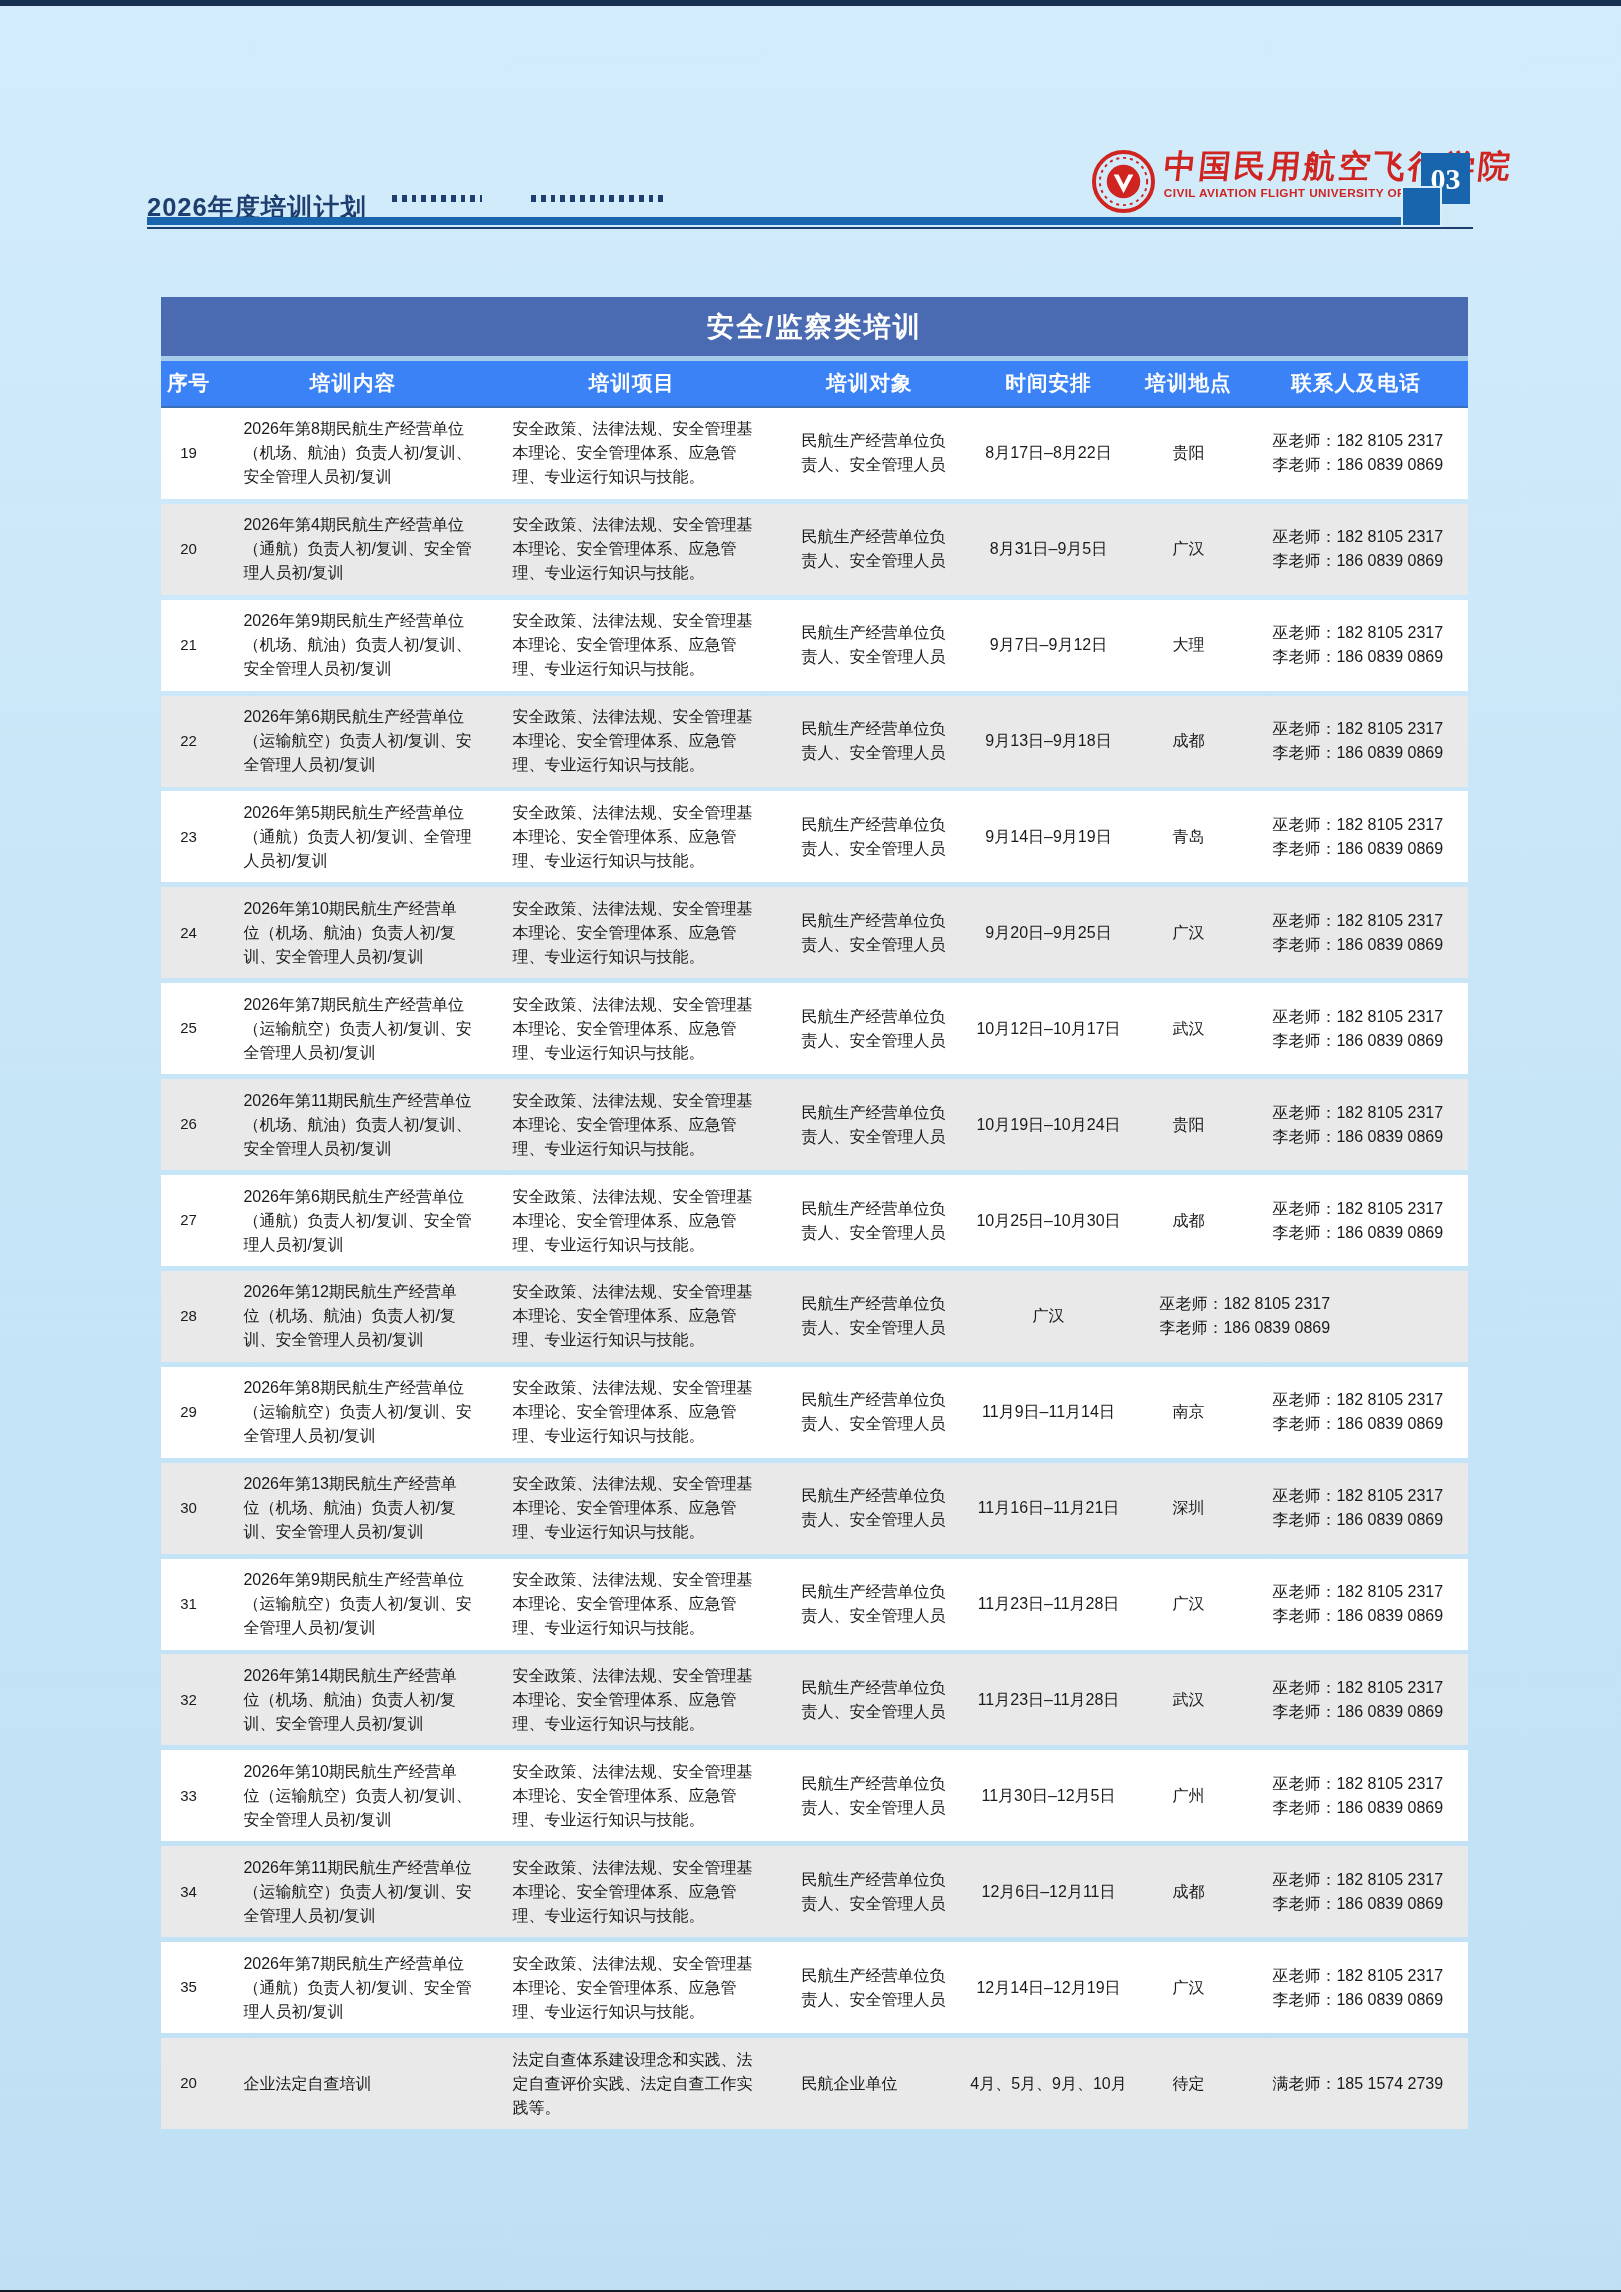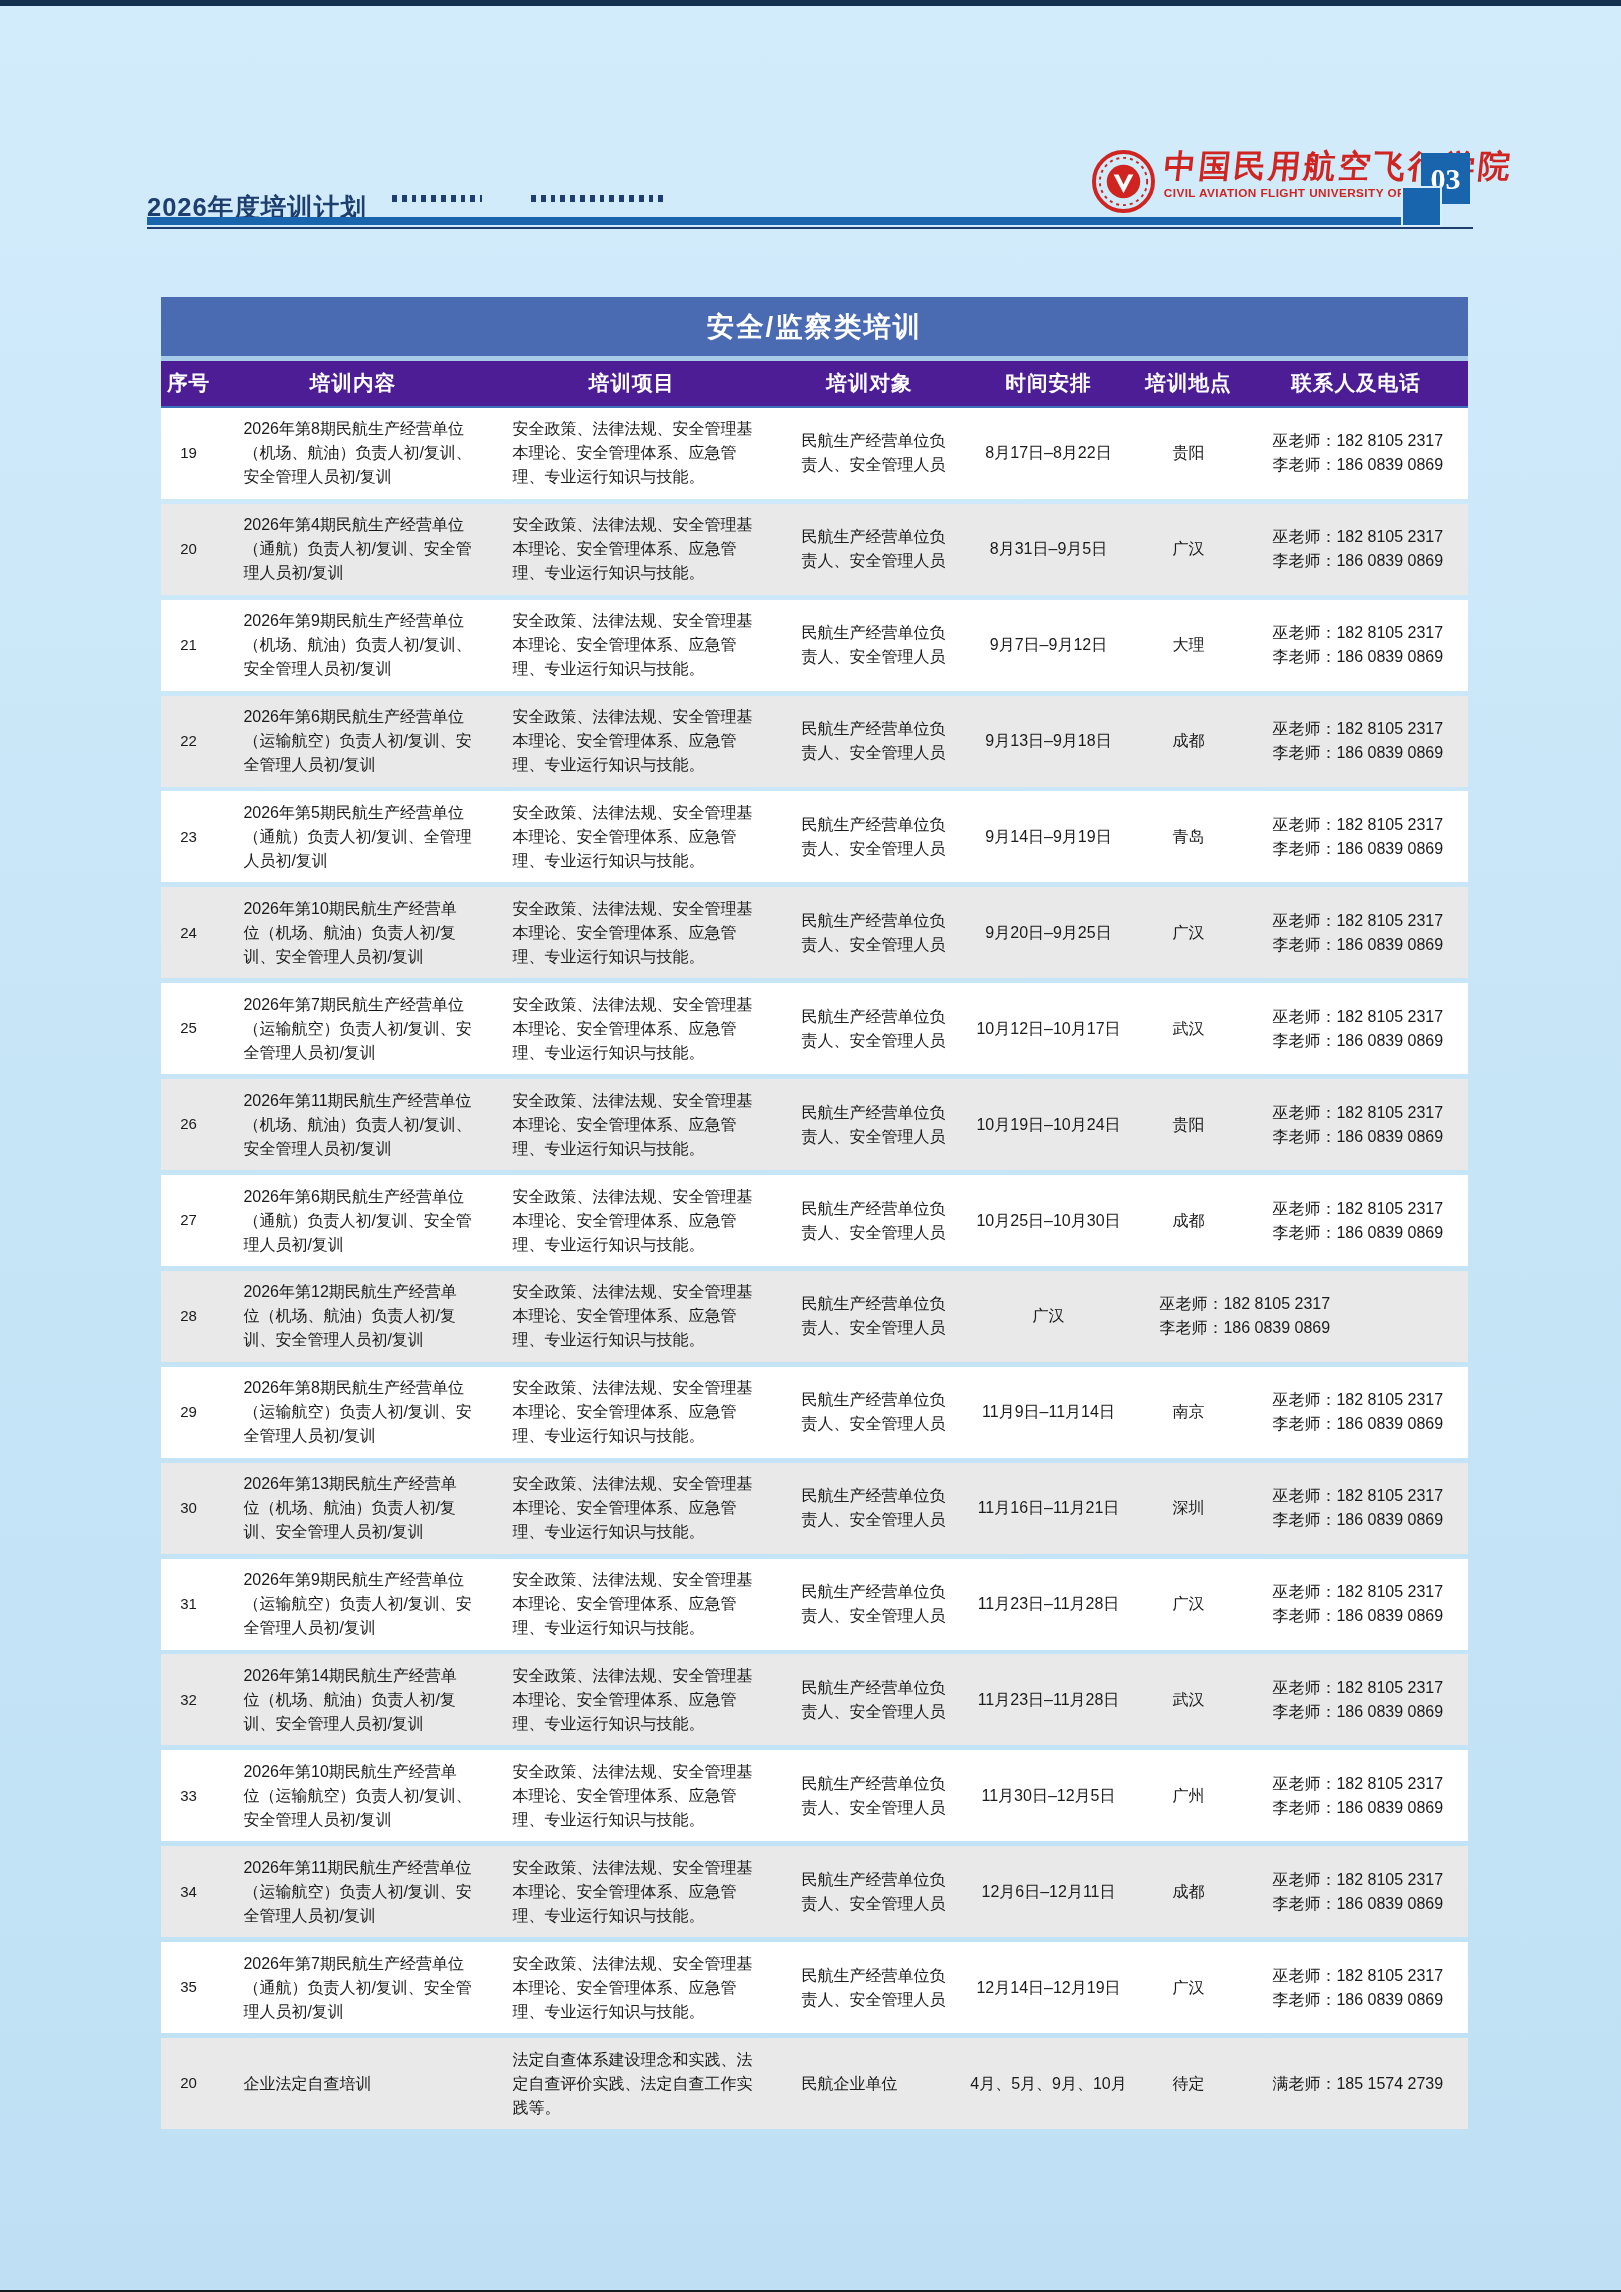--- a/index.html
+++ b/index.html
@@ -29,21 +29,21 @@
   .small-square{position:absolute;left:1401px;top:186px;width:37px;height:37px;background:#1865ad;border:2.9px solid #d9edfa;z-index:3;}
   .bar-thick{position:absolute;left:147px;top:217px;width:1257px;height:7.8px;background:#1865ad;}
   .bar-thin{position:absolute;left:147px;top:227px;width:1326px;height:2px;background:#1d3e6e;}
 
   
   .tbl{position:absolute;left:161px;top:297px;width:1307px;}
   .tbl-title{height:59px;background:#4a6bb2;color:#fff;font-size:27.4px;font-weight:bold;letter-spacing:2px;
     display:flex;align-items:center;justify-content:center;}
   .tbl-sep{height:4.9px;background:#a6cce9;}
   .grid{display:grid;grid-template-columns:55px 274px 284px 191px 167px 113px 222px;}
-  .tbl-head{background:#4c1d95;border-bottom:2.9px solid #3a70b8;}
+  .tbl-head{background:#3b82f6;border-bottom:2.9px solid #3a70b8;}
   .tbl-head .hcell{height:45px;display:flex;align-items:center;justify-content:center;
     color:#fff;font-size:20.6px;font-weight:bold;letter-spacing:1px;}
   .row{min-height:91px;margin-bottom:4.9px;background:#ffffff;}
   .row.alt{background:#e9e9e9;}
   .cell{display:flex;align-items:center;font-size:16px;line-height:1.5;}
   .cell-no{justify-content:center;font-size:15px;}
   .cell-content{padding:7.8px 17.6px 7.8px 27.4px;text-align:left;}
   .cell-project{padding:7.8px 15.7px 7.8px 22.5px;text-align:left;}
   .cell-target{padding:7.8px 13.7px 7.8px 27.4px;text-align:left;}
   .cell-time{justify-content:center;text-align:left;padding:7.8px 2px;}

